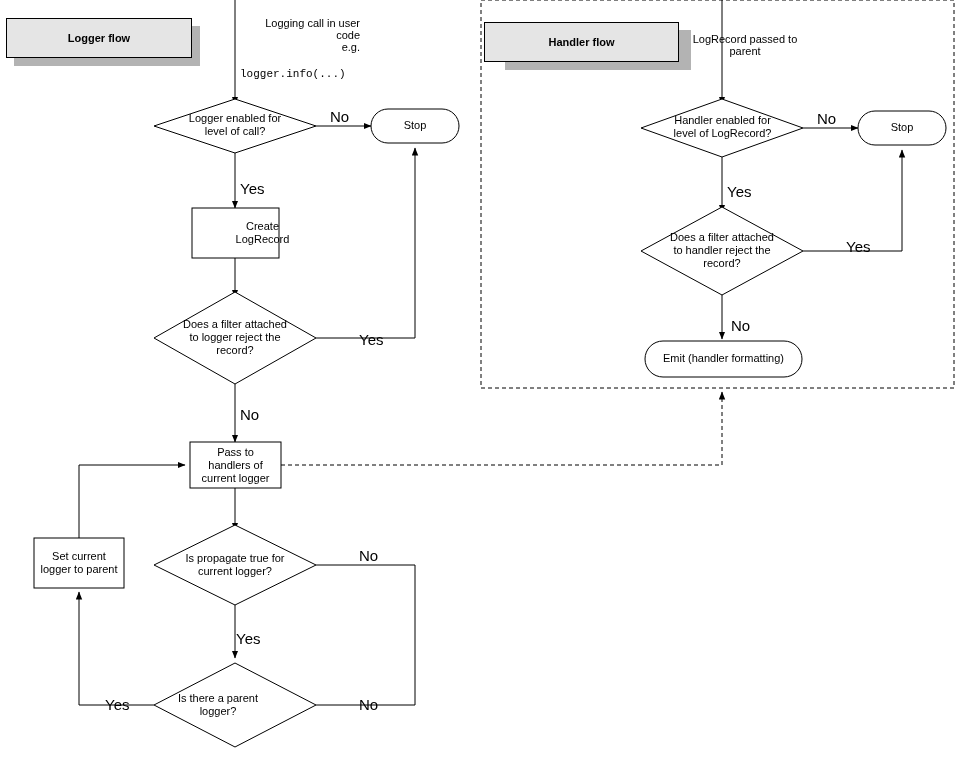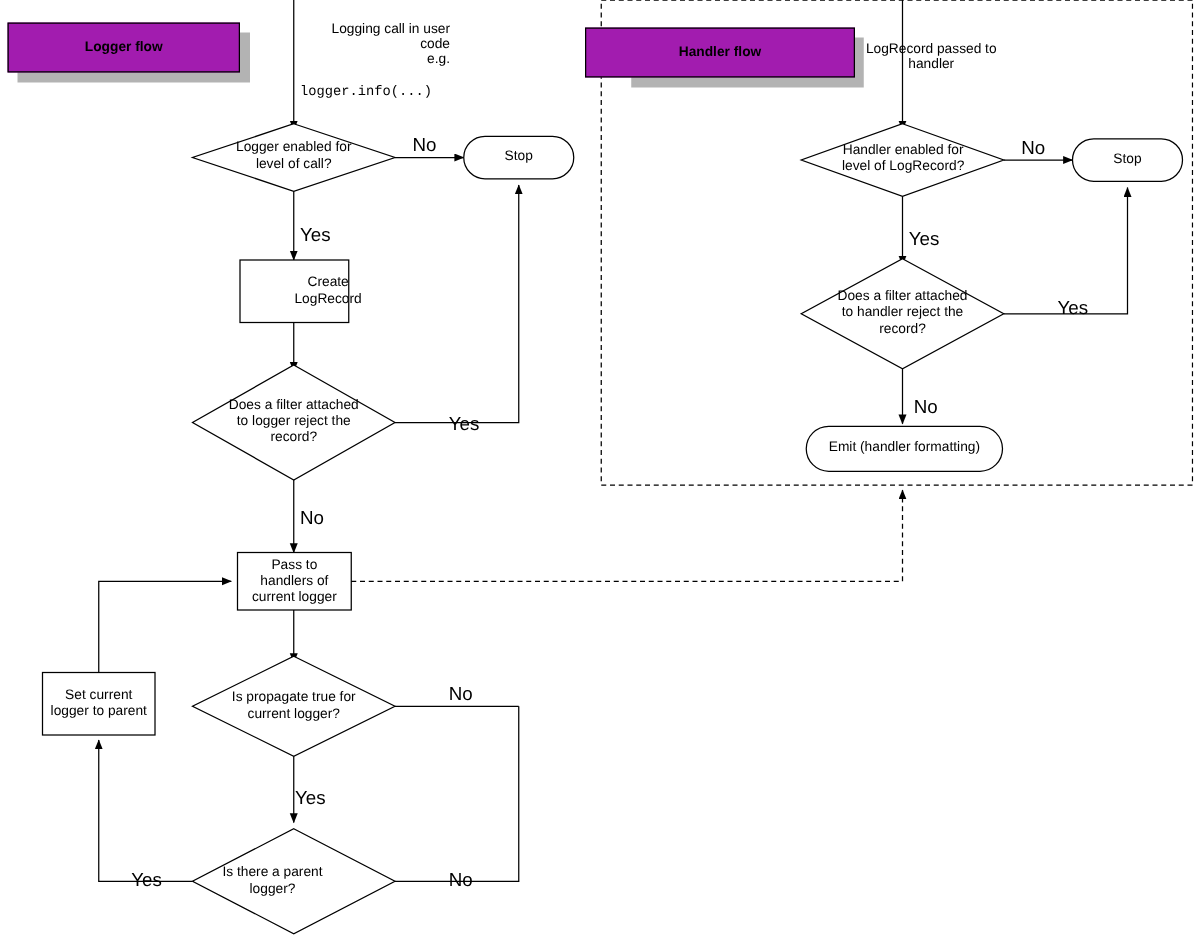--- a/index.html
+++ b/index.html
@@ -38,21 +38,21 @@
     font-size: 10.5px;
   }
   .label-text {
     position: absolute;
     font-size: 11px;
     color: #000000;
     white-space: pre-line;
   }
   .title-box {
     position: absolute;
-    background: #a21caf;
+    background: #e5e5e5;
     border: 1px solid #000000;
     font-size: 11px;
     font-weight: bold;
     text-align: center;
     color: #000000;
     display: flex;
     align-items: center;
     justify-content: center;
     box-sizing: border-box;
   }
@@ -129,21 +129,21 @@
     <path d="M803,251 L902,251 L902,150" fill="none" stroke="#000000" stroke-width="1" marker-end="url(#arrow)"></path>
 
     <path d="M722,295 L722,339" fill="none" stroke="#000000" stroke-width="1" marker-end="url(#arrow)"></path>
     <rect x="645" y="341" width="157" height="36" rx="18" ry="18" fill="#ffffff" stroke="#000000" stroke-width="1"></rect>
   </svg>
 
   <div class="title-shadow" style="left:14px; top:26px; width:186px; height:40px;"></div>
   <div class="title-box" style="left:6px; top:18px; width:186px; height:40px;">Logger flow</div>
 
   <div class="title-shadow" style="left:505px; top:30px; width:186px; height:40px;"></div>
-  <div class="title-box" style="left:468px; top:22px; width:216px; height:40px;">Handler flow</div>
+  <div class="title-box" style="left:484px; top:22px; width:195px; height:40px;">Handler flow</div>
 
   <div class="label-text" style="left:240px; top:17px; width:120px; text-align:right;">Logging call in user
 code
 e.g.</div>
   <div class="label-text mono" style="left:240px; top:68px; width:120px; text-align:left;">logger.info(...)</div>
 
   <div class="node-text" style="left:165px; top:112px; width:140px;">Logger enabled for
 level of call?</div>
   <div class="node-text" style="left:371px; top:119px; width:88px;">Stop</div>
   <div class="node-text" style="left:192px; top:220px; width:87px;padding-left:27px;">Create
@@ -164,21 +164,21 @@
   <div class="edge-label" style="left:330px; top:108px;">No</div>
   <div class="edge-label" style="left:240px; top:180px;">Yes</div>
   <div class="edge-label" style="left:359px; top:331px;">Yes</div>
   <div class="edge-label" style="left:240px; top:406px;">No</div>
   <div class="edge-label" style="left:359px; top:547px;">No</div>
   <div class="edge-label" style="left:236px; top:630px;">Yes</div>
   <div class="edge-label" style="left:105px; top:696px;">Yes</div>
   <div class="edge-label" style="left:359px; top:696px;">No</div>
 
   <div class="label-text" style="left:665px; top:33px; width:160px; text-align:center;">LogRecord passed to
-handler</div>
+parent</div>
 
   <div class="node-text" style="left:650px; top:114px; width:145px;">Handler enabled for
 level of LogRecord?</div>
   <div class="node-text" style="left:858px; top:121px; width:88px;">Stop</div>
   <div class="node-text" style="left:646px; top:231px; width:152px;">Does a filter attached
 to handler reject the
 record?</div>
   <div class="node-text" style="left:645px; top:352px; width:157px;">Emit (handler formatting)</div>
 
   <div class="edge-label" style="left:817px; top:110px;">No</div>

